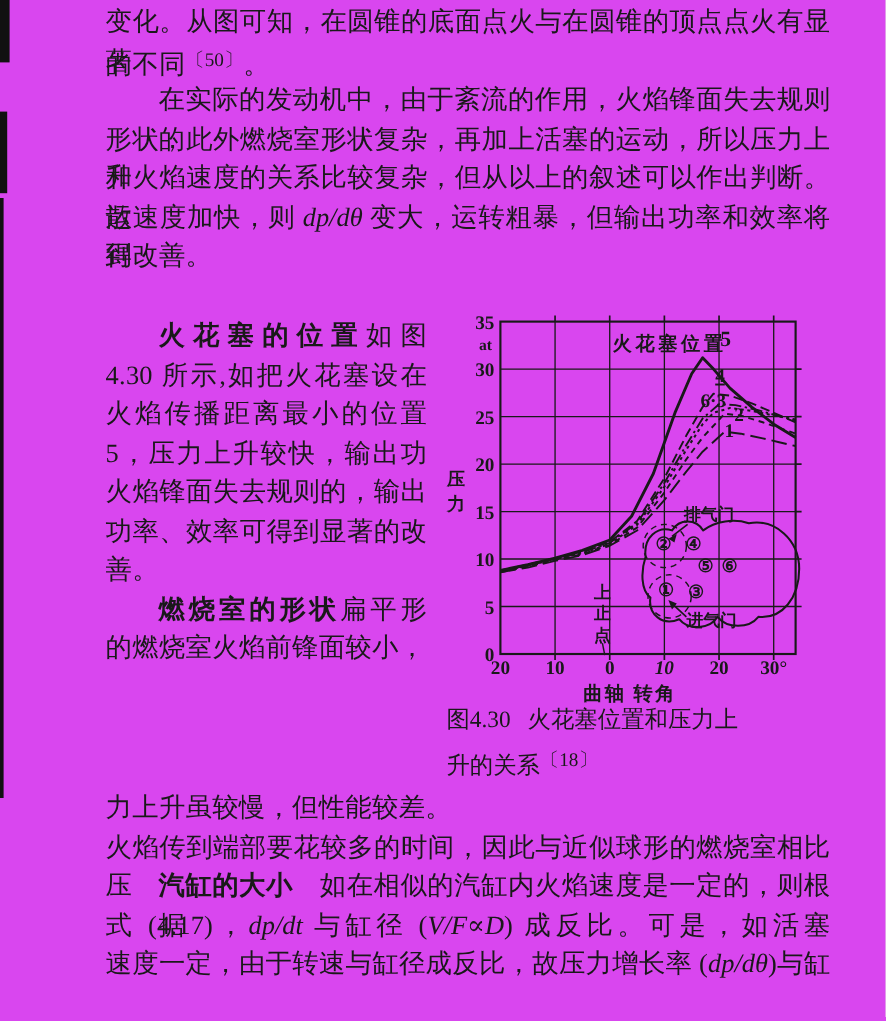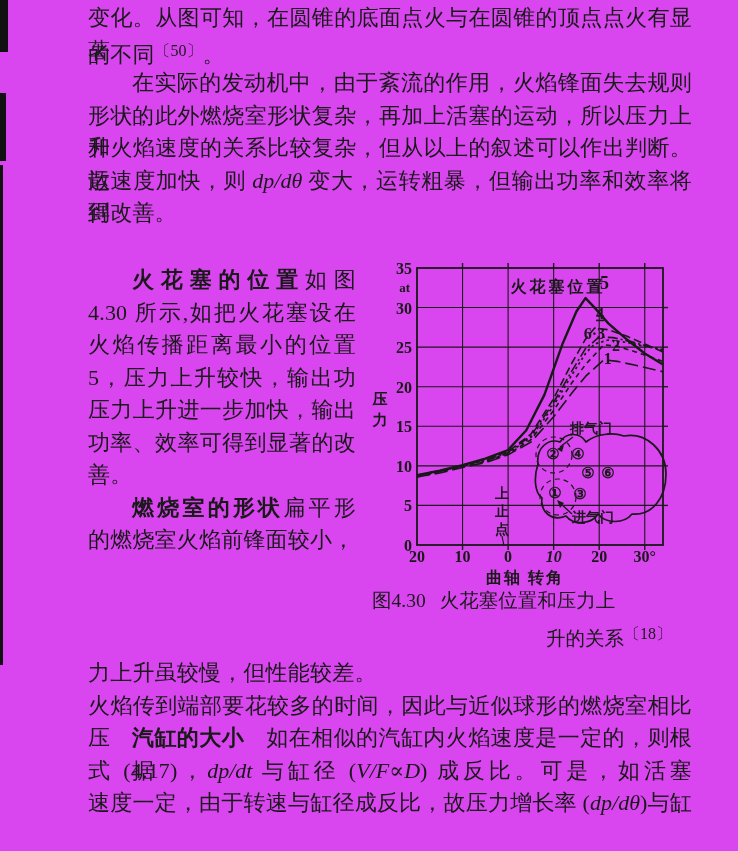--- a/index.html
+++ b/index.html
@@ -16,21 +16,21 @@
   }
   .jl{white-space:normal;text-align:justify;text-align-last:justify;text-justify:inter-ideograph;}
   .ind{padding-left:44px;}
   .hd{font-weight:bold;}
   .mi{font-style:italic;letter-spacing:0;}
   sup.ref{font-size:16px;vertical-align:6px;letter-spacing:0;}
   .caption{
     position:absolute;left:372px;top:584px;width:300px;
     font-size:19.5px;line-height:33px;font-weight:normal;
   }
-  .caption .c2{text-align:right;}
+  .caption .c2{text-align:left;}
   .figno{letter-spacing:0;margin-right:14px;}
   .sq{display:inline-block;width:9px;height:9px;background:#111;margin-left:3px;}
   svg text{fill:#191919;font-family:"Liberation Serif","DejaVu Serif",serif;}
 </style>
 </head>
 <body>
 
 <div class="page">
 
   <div class="artifact" style="left:0;top:0;width:8px;height:52px;"></div>
@@ -45,21 +45,21 @@
     <div class="ln jl">和火焰速度的关系比较复杂，但从以上的叙述可以作出判断。运</div>
     <div class="ln jl"><span>散速度加快，则 </span><i class="mi">dp/dθ</i><span> 变大，运转粗暴，但输出功率和效率将得</span></div>
     <div class="ln">到改善。</div>
   </div>
 
   <div class="block" style="left:88px;top:264px;width:268px;">
     <div class="ln jl ind"><span class="hd">火花塞的位置</span><span>如图</span></div>
     <div class="ln jl">4.30 所示,如把火花塞设在</div>
     <div class="ln jl">火焰传播距离最小的位置</div>
     <div class="ln jl">5，压力上升较快，输出功</div>
-    <div class="ln jl">压力上升进一步加快，输出</div>
+    <div class="ln jl">火焰锋面失去规则的，输出</div>
     <div class="ln jl">功率、效率可得到显著的改</div>
     <div class="ln">善。</div>
     <div class="ln jl ind"><span class="hd">燃烧室的形状</span><span>扁平形</span></div>
     <div class="ln">的燃烧室火焰前锋面较小，</div>
   </div>
 
   <svg id="chart-svg" style="position:absolute;left:360px;top:256px;" width="332" height="336" viewBox="0 0 332 336">
       <rect x="57" y="12" width="246" height="277" fill="none" stroke="#191919" stroke-width="1.8"></rect>
       <line x1="102.55" y1="12" x2="102.55" y2="289" stroke="#191919" stroke-width="1.1"></line>
       <line x1="148.1" y1="12" x2="148.1" y2="289" stroke="#191919" stroke-width="1.1"></line>

